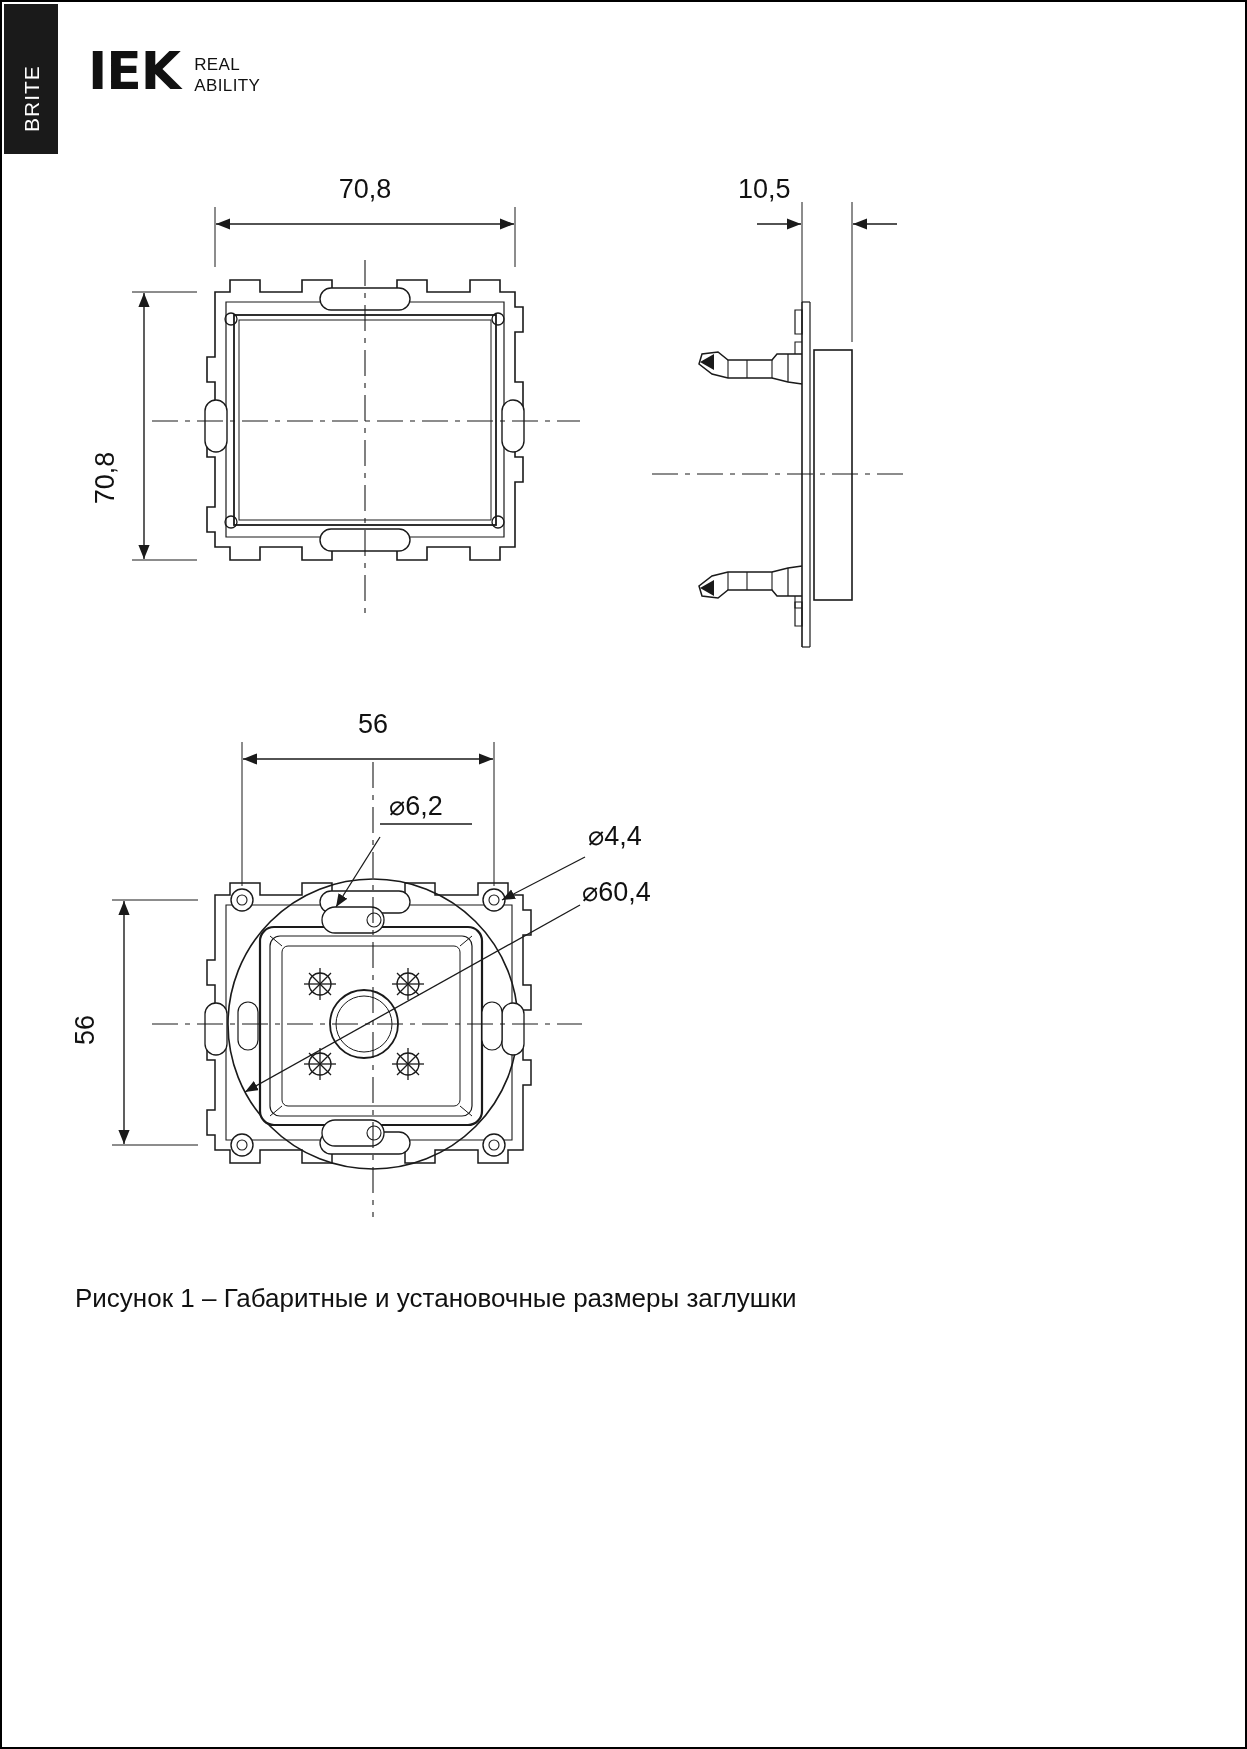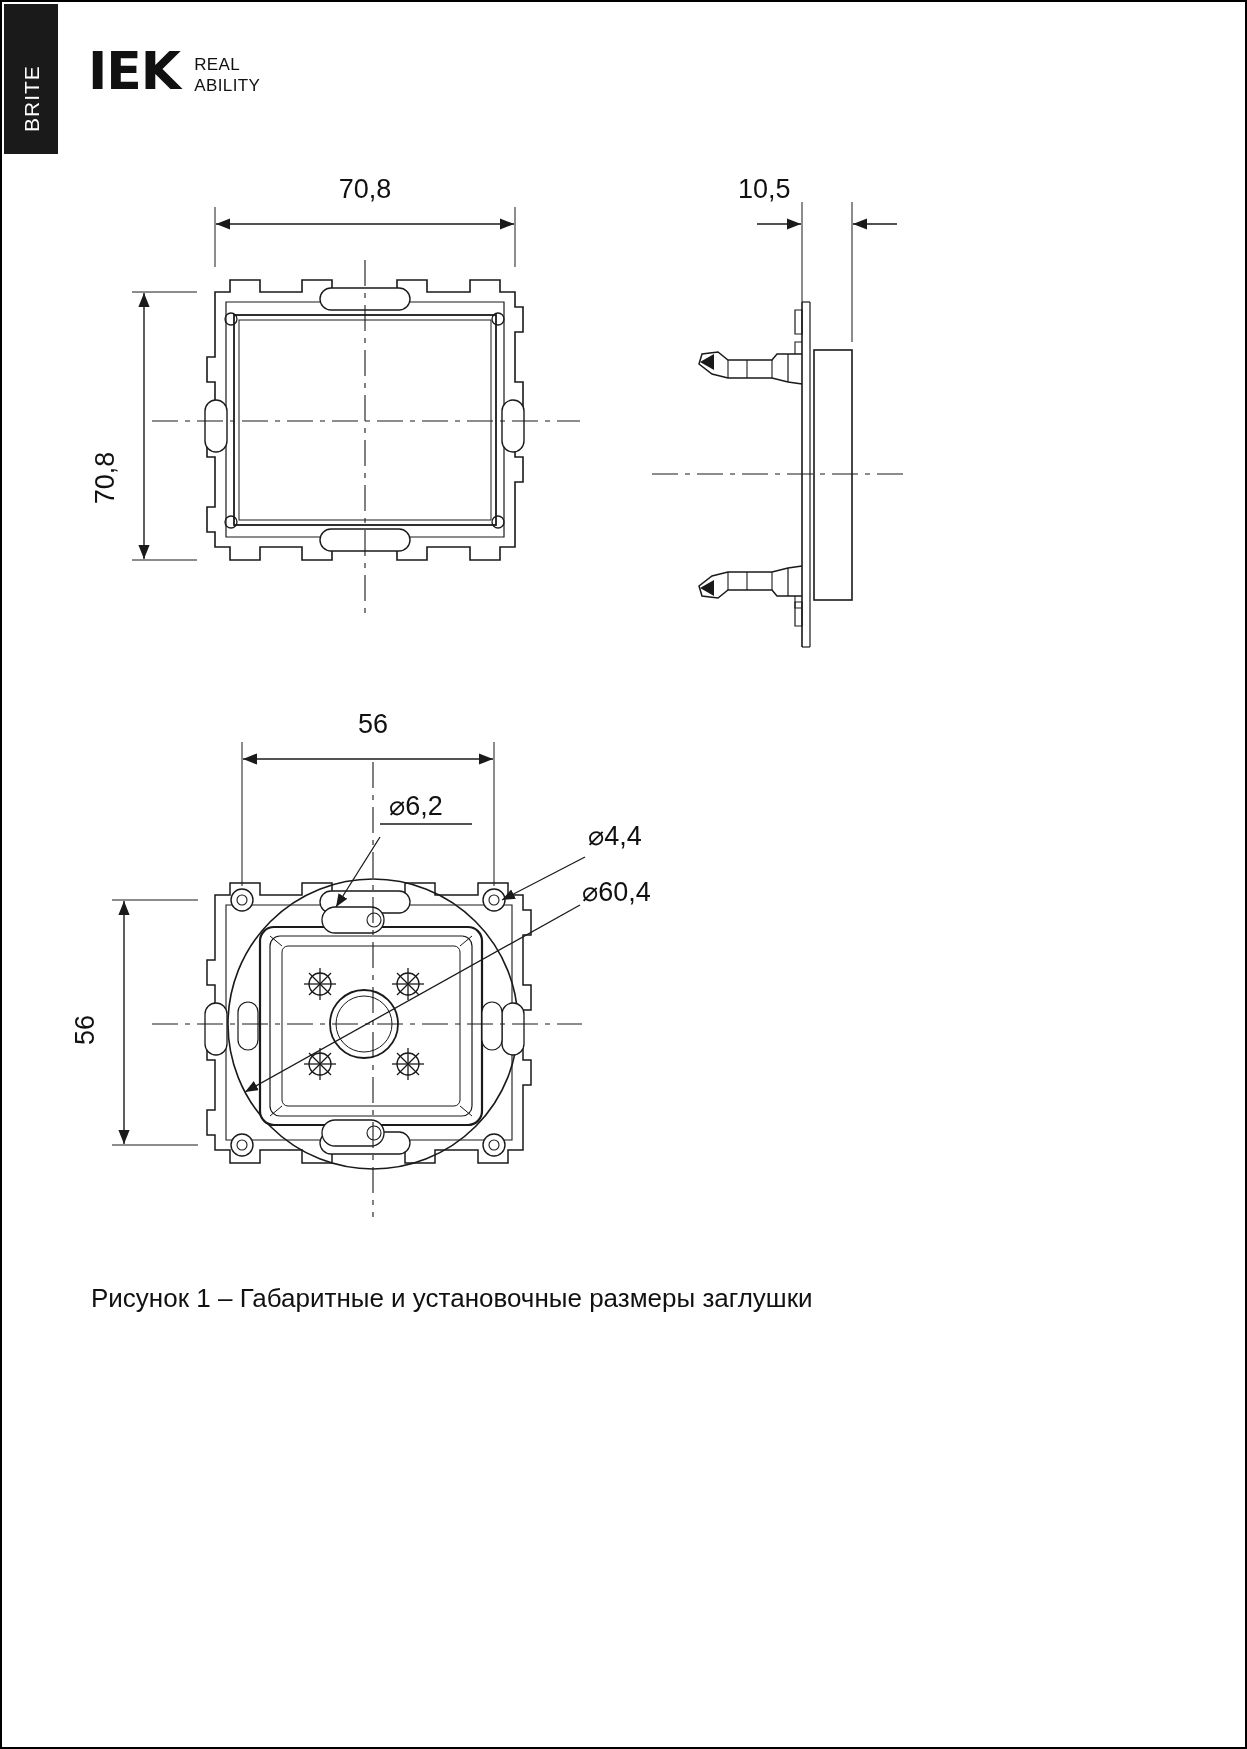--- a/index.html
+++ b/index.html
@@ -65,21 +65,21 @@
     font-size: 17px;
     font-weight: normal;
     line-height: 1.25;
     color: #111;
     padding-top: 7px;
     letter-spacing: 0.4px;
   }
 
   .caption {
     position: absolute;
-    left: 89px;
+    left: 73px;
     top: 1281px;
     font-size: 26px;
     color: #111;
     white-space: nowrap;
   }
 
   svg.figure {
     position: absolute;
     left: 0;
     top: 0;

